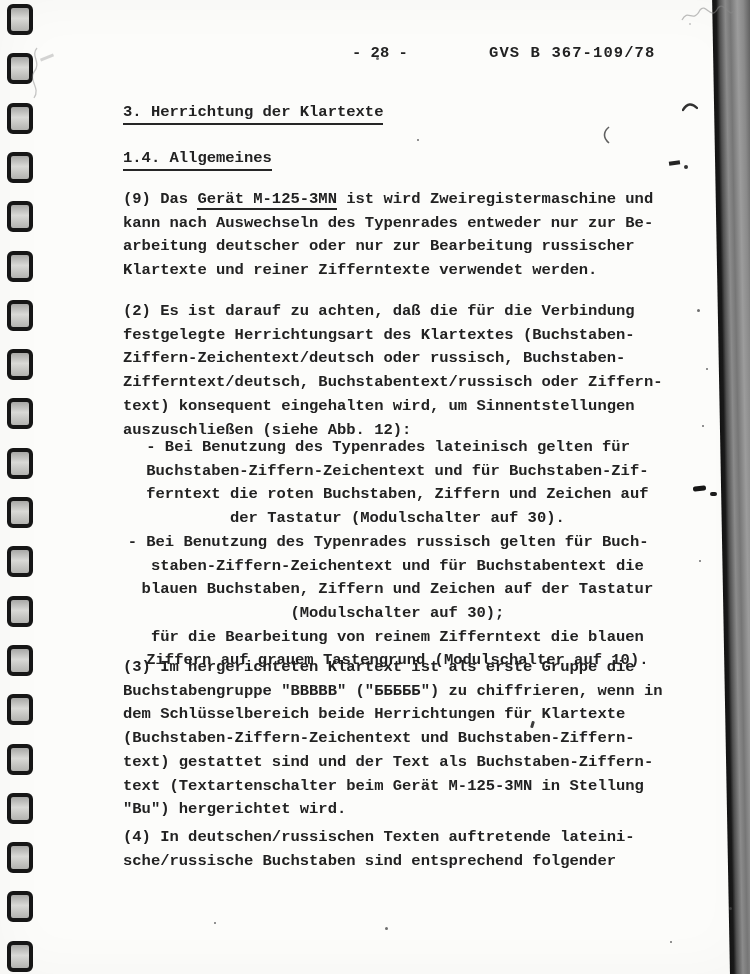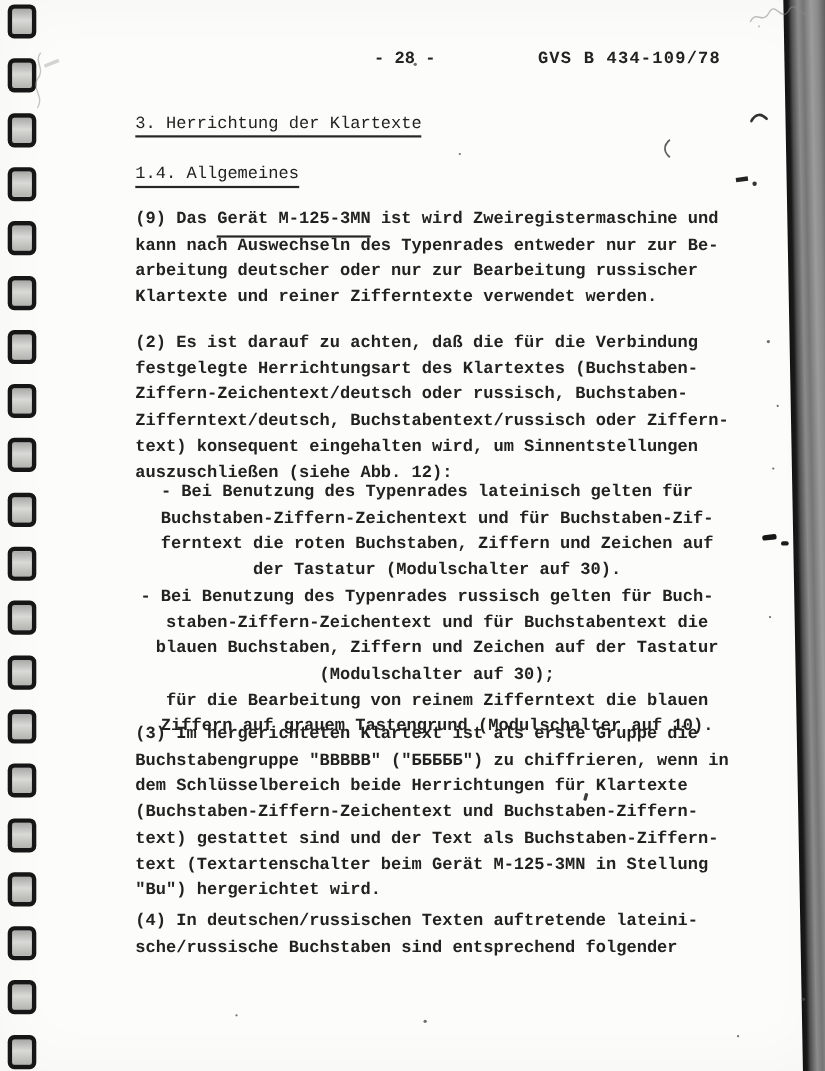--- a/index.html
+++ b/index.html
@@ -19,28 +19,28 @@
   
   .scan-edge{
     position:absolute;top:-6px;right:-10px;width:48px;height:992px;
     transform:skewX(1.05deg);transform-origin:top left;
     background:linear-gradient(90deg,
       #121212 0px,#1a1a1a 4px,#4f4f4f 7px,#8b8b8b 13px,#767676 18px,
       #9c9c9c 25px,#8a8a8a 31px,#5e5e5e 38px,#7a7a7a 44px,#606060 48px);
   }
   .hdr{position:absolute;top:44px;font-size:15.5px;font-weight:bold;white-space:pre;}
   .heading{
-    position:absolute;left:123px;font-size:15.5px;font-weight:normal;white-space:pre;
+    position:absolute;left:123px;font-size:15.5px;font-weight:bold;white-space:pre;
     border-bottom:2px solid #262626;padding-bottom:2px;
   }
   .txt{
     position:absolute;left:123px;font-size:15.5px;line-height:23.7px;
     font-weight:bold;white-space:pre;
   }
-  .und{border-bottom:2px solid #262626;padding-bottom:6px;}
+  .und{border-bottom:2px solid #262626;padding-bottom:0;}
   
   .speck{position:absolute;border-radius:50%;background:#6e6e6e;}
   .mark{position:absolute;}
   svg{display:block;}
 </style>
 </head>
 <body>
 
 <div class="page">
 
@@ -62,22 +62,22 @@
       <div class="hole" style="top: 694.2px;"></div>
       <div class="hole" style="top: 743.5px;"></div>
       <div class="hole" style="top: 792.8px;"></div>
       <div class="hole" style="top: 842.1px;"></div>
       <div class="hole" style="top: 891.4px;"></div>
       <div class="hole" style="top: 940.7px;"></div>
     </div>
 
   <div class="scan-edge"></div>
 
-  <div class="hdr" style="left:340px;text-align:right;">- 28 -</div>
-  <div class="hdr" style="left:489px;letter-spacing:1.1px;">GVS B 434-109/78</div>
+  <div class="hdr" style="left:352px;text-align:right;">- 28 -</div>
+  <div class="hdr" style="left:489px;letter-spacing:1.1px;">GVS B 367-109/78</div>
 
   <div class="heading" style="top:103px;">3. Herrichtung der Klartexte</div>
   <div class="heading" style="top:149px;">1.4. Allgemeines</div>
 
   <div class="txt" style="top:188px;"><span>(9) Das </span><span class="und">Gerät M-125-3MN</span><span> ist wird Zweiregistermaschine und</span><span>
 kann nach Auswechseln des Typenrades entweder nur zur Be-
 arbeitung deutscher oder nur zur Bearbeitung russischer
 Klartexte und reiner Zifferntexte verwendet werden.</span></div>
 
   <div class="txt" style="top:300px;">(2) Es ist darauf zu achten, daß die für die Verbindung

